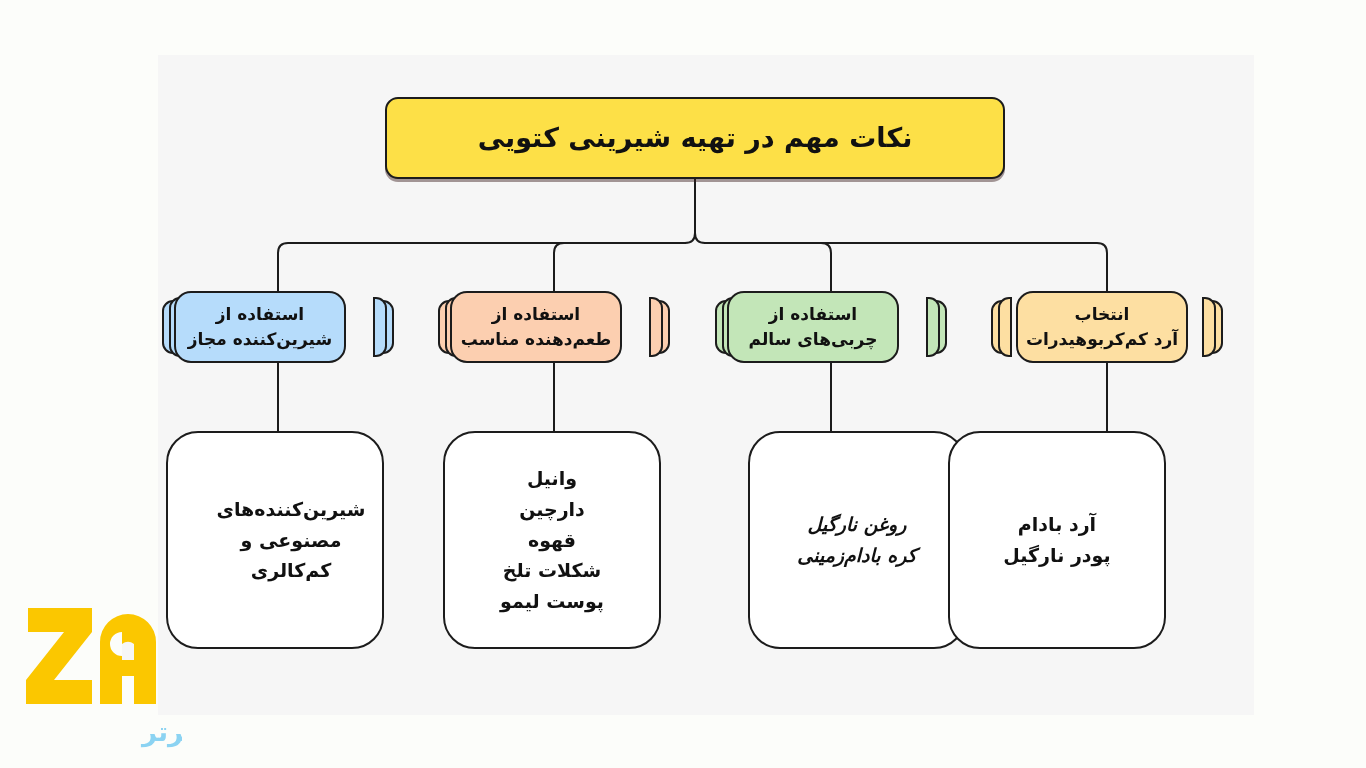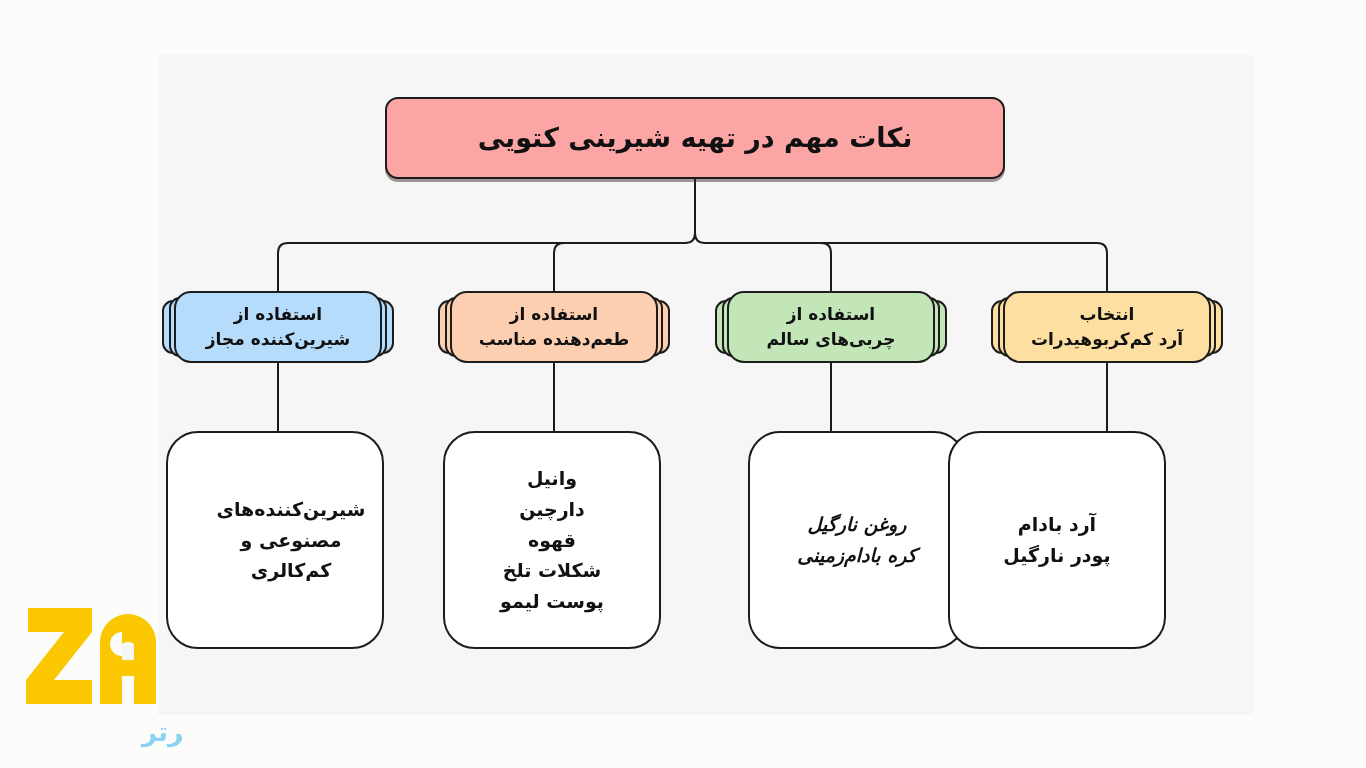--- a/index.html
+++ b/index.html
@@ -75,21 +75,21 @@
   
   .cat-wrap {
     position: absolute;
     width: 232px;
     height: 72px;
   }
   .cat-node {
     position: absolute;
     left: 12px;
     top: 0;
-    width: 208px;
+    width: 172px;
     height: 72px;
     border-radius: 17px;
     font-size: 17px;
     line-height: 1.45;
     z-index: 3;
   }
   
   .cat-ear {
     position: absolute;
     top: 9px;
@@ -161,21 +161,21 @@
   <path d="M554,291 L554,253 Q554,243 564,243 L685,243" style="stroke: rgb(28, 28, 28);"></path>
   <path d="M831,291 L831,253 Q831,243 821,243 L705,243" style="stroke: rgb(28, 28, 28);"></path>
   <path d="M1107,291 L1107,253 Q1107,243 1097,243 L705,243" style="stroke: rgb(28, 28, 28);"></path>
 
   <path d="M278,363 L278,431" style="stroke: rgb(28, 28, 28);"></path>
   <path d="M554,363 L554,431" style="stroke: rgb(28, 28, 28);"></path>
   <path d="M831,363 L831,431" style="stroke: rgb(28, 28, 28);"></path>
   <path d="M1107,363 L1107,431" style="stroke: rgb(28, 28, 28);"></path>
 </svg>
 
-<div class="node" id="title-node" style="background: #fca5a5;">نکات مهم در تهیه شیرینی کتویی</div>
+<div class="node" id="title-node" style="background: #fde047;">نکات مهم در تهیه شیرینی کتویی</div>
 
 <div class="cat-wrap" id="cat-0-wrap">
   <div class="cat-ear left" style="background: rgb(182, 220, 251);"></div>
   <div class="cat-ear right" style="background: rgb(182, 220, 251);"></div>
   <div class="cat-ear inner left" style="background: rgb(182, 220, 251);"></div>
   <div class="cat-ear inner right" style="background: rgb(182, 220, 251);"></div>
   <div class="node cat-node" id="cat-0" style="background: rgb(182, 220, 251);">استفاده از
 شیرین‌کننده مجاز</div>
 </div>
 
@@ -195,21 +195,21 @@
   <div class="cat-ear inner right" style="background: rgb(195, 230, 184);"></div>
   <div class="node cat-node" id="cat-2" style="background: rgb(195, 230, 184);">استفاده از
 چربی‌های سالم</div>
 </div>
 
 <div class="cat-wrap" id="cat-3-wrap">
   <div class="cat-ear left" style="background: rgb(253, 223, 162);"></div>
   <div class="cat-ear right" style="background: rgb(253, 223, 162);"></div>
   <div class="cat-ear inner left" style="background: rgb(253, 223, 162);"></div>
   <div class="cat-ear inner right" style="background: rgb(253, 223, 162);"></div>
-  <div class="node cat-node" id="cat-3" style="background: rgb(253, 223, 162);">انتخاب
+  <div class="node cat-node" id="cat-3" style="background: rgb(253, 223, 162); margin-left: 13px;">انتخاب
 آرد کم‌کربوهیدرات</div>
 </div>
 
 <div class="node detail-node" id="detail-0">شیرین‌کننده‌های
 مصنوعی و کم‌کالری</div>
 <div class="node detail-node" id="detail-1">وانیل
 دارچین
 قهوه
 شکلات تلخ
 پوست لیمو</div>

